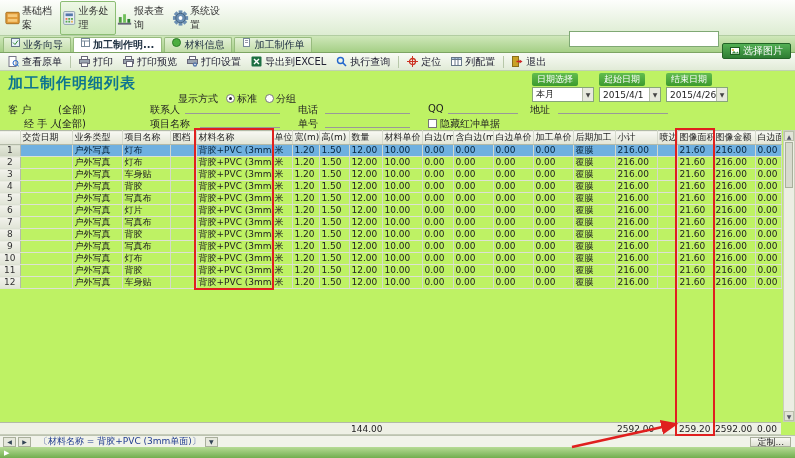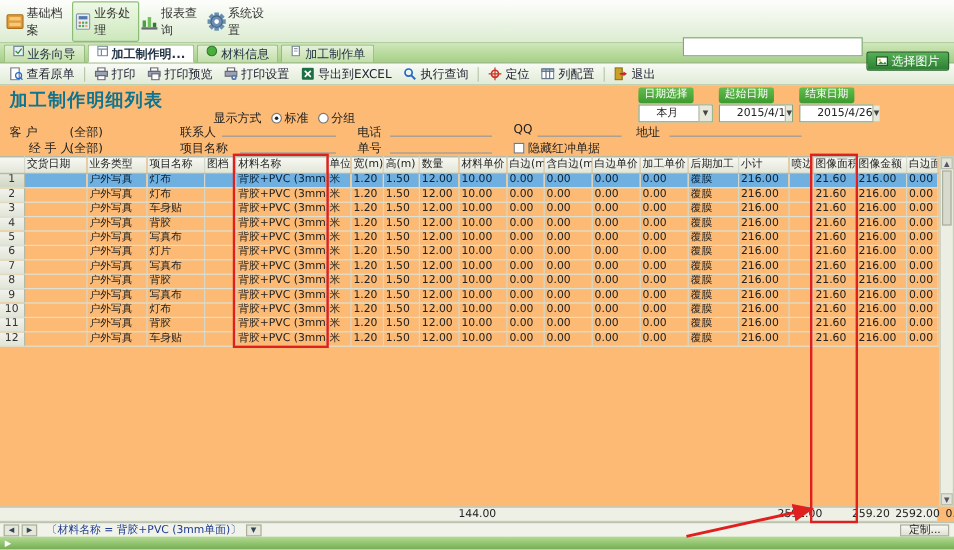--- a/index.html
+++ b/index.html
@@ -30,25 +30,25 @@
     border-radius:2px 2px 0 0;margin-right:2px;white-space:nowrap;}
   .tab.active{background:#fff;font-weight:bold;}
 
   
   .action-bar{height:18px;background:linear-gradient(#f8fbf5,#e1ebd7);border-bottom:1px solid #c0d2b2;
     display:flex;align-items:center;padding:0 3px;font-size:10px;color:#223;}
   .abtn{display:flex;align-items:center;gap:3px;padding:1px 5px;white-space:nowrap;}
   .vsep{width:1px;height:12px;background:#b7c7a9;margin:0 3px;}
 
   
-  .content{position:relative;height:364px;background:#fdba74;}
+  .content{position:relative;height:364px;background:#bef264;}
   .chip{position:absolute;top:2px;width:46px;height:13px;background:linear-gradient(#63bd4e,#3c9a2e);
     color:#fff;font-size:9px;text-align:center;line-height:13px;border-radius:2px;}
   .combo{position:absolute;top:16px;width:62px;height:15px;border:1px solid #87a579;background:#fff;
-    font-size:9px;display:flex;align-items:center;justify-content:space-between;padding-left:14px;}
+    font-size:9px;display:flex;align-items:center;justify-content:space-between;padding-left:3px;}
   .combo .caret{width:11px;height:13px;background:#e7e9dd;border-left:1px solid #b5bfa9;font-style:normal;
     font-size:6px;display:flex;align-items:center;justify-content:center;color:#444;}
   .page-title{position:absolute;left:8px;top:3px;font-size:15px;font-weight:bold;color:#0e7490;letter-spacing:1px;}
   .disp-mode{position:absolute;left:178px;top:21px;font-size:10px;display:flex;gap:8px;align-items:flex-end;}
   .radio{display:inline-block;width:9px;height:9px;border:1px solid #777;border-radius:50%;background:#fff;
     position:relative;vertical-align:-1px;margin-right:2px;}
   .radio.checked::after{content:"";position:absolute;left:2px;top:2px;width:3px;height:3px;border-radius:50%;background:#222;}
   .cb{display:inline-block;width:9px;height:9px;border:1px solid #777;background:#fff;vertical-align:-1px;margin-right:3px;}
   .fitem{position:absolute;font-size:10px;white-space:nowrap;}
   .uline{display:inline-block;border-bottom:1px solid #999;height:11px;vertical-align:bottom;}
@@ -59,21 +59,21 @@
   .grid th,.grid td{border-right:1px solid #d4d8cb;border-bottom:1px solid #dde1d4;padding:0 2px;
     height:12px;line-height:11px;white-space:nowrap;overflow:hidden;text-align:left;font-weight:normal;}
   .grid th{background:linear-gradient(#f8f8f3,#e1e5d6);border-bottom:1px solid #b3baa8;border-top:1px solid #b3baa8;
     height:14px;color:#222;}
   .grid td.rn{background:linear-gradient(#f2f2ec,#e0e4d6);text-align:center;border-right:1px solid #b3baa8;color:#333;}
   tr.sel td{background:#6fb0e0;color:#06233d;}
   tr.sel td.rn{background:linear-gradient(#e4e8da,#cfd5c3);color:#333;}
 
   .totals-row{position:absolute;left:0;top:351px;width:781px;height:13px;background:#eef0e5;
     border-top:1px solid #b3baa8;border-bottom:1px solid #c6ccba;font-size:9px;}
-  .totals-row span{position:absolute;top:1px;margin-left:31px;}
+  .totals-row span{position:absolute;top:1px;}
 
   .vscroll{position:absolute;right:0;top:59px;width:12px;height:292px;background:#eceee3;border:1px solid #c9cfbc;}
   .varrow{height:10px;font-size:6px;text-align:center;line-height:10px;color:#556;background:#e2e4d8;border:1px solid #b9bfab;}
   .vthumb{position:absolute;left:1px;top:11px;width:8px;height:46px;background:#d8dace;border:1px solid #a9af9c;}
 
   
   .filter-bar{height:12px;background:#f1f3ea;border-top:1px solid #bcc3b0;display:flex;align-items:center;
     padding:0 3px;font-size:9px;position:relative;}
   .nav-btn{width:13px;height:10px;background:#e6e8dc;border:1px solid #a9af9c;font-size:6px;line-height:8px;
     text-align:center;color:#345;margin-right:2px;}

